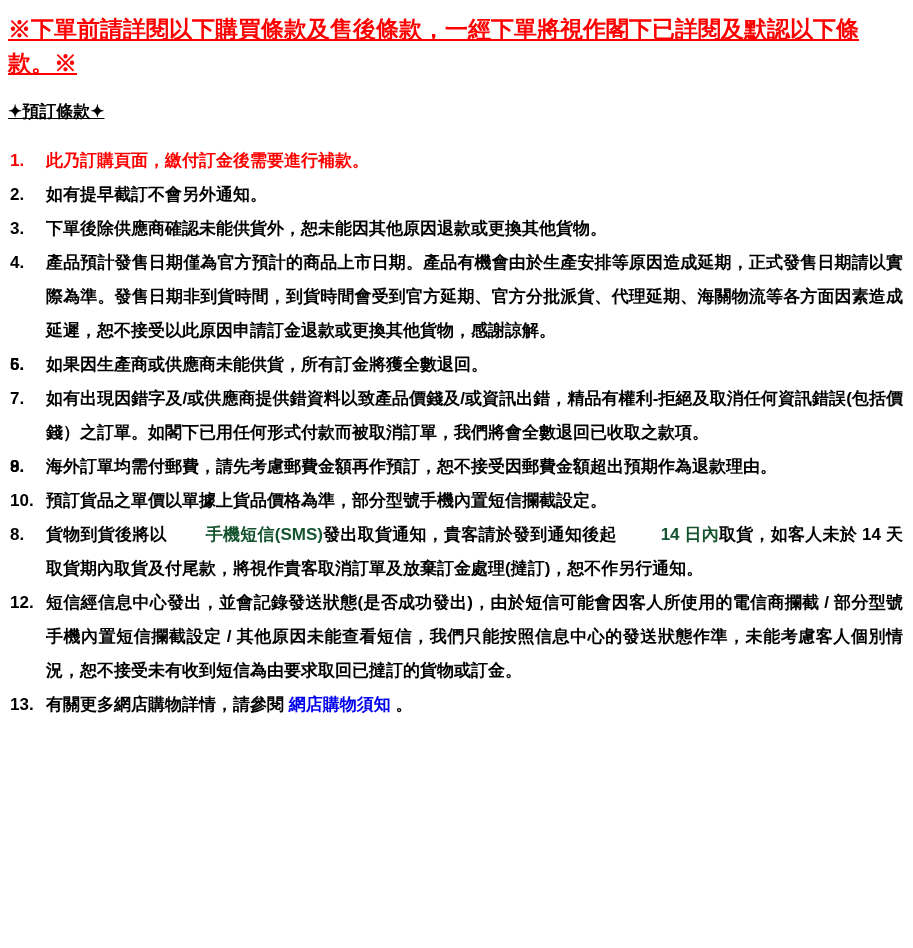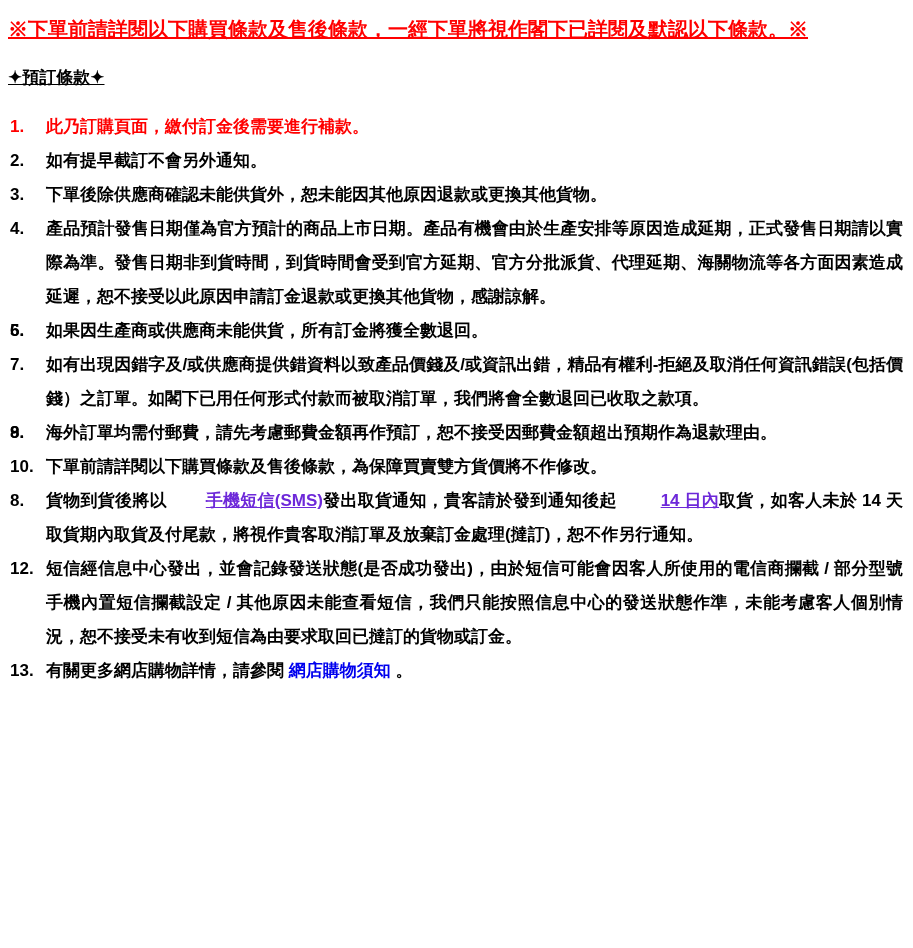--- a/index.html
+++ b/index.html
@@ -12,59 +12,59 @@
     font-weight:700;
     font-size:17px;
     line-height:34px;
     color:#000000;
     background:#ffffff;
   }
   .doc-title{
     color:#ff0000;
     text-decoration:underline;
     margin:4px 0 15px 0;
-    font-size:20px;
+    font-size:23px;
   }
   .section-title{
     color:#000000;
     text-decoration:underline;
     margin:0 0 15px 0;
   }
   .terms-list{margin:0;padding:0;}
   .item{
     position:relative;
     padding-left:38px;
     text-align:justify;
   }
   .item .num{
     position:absolute;
     left:2px;
     top:0;
     text-align:left;
   }
   .item.red{color:#ff0000;}
-  .hl-red{color:#6d28d9;text-decoration:underline;margin-left:39px;}
+  .hl-red{color:#14532d;margin-left:39px;}
   .link{color:#0000ee;cursor:pointer;}
 </style>
 </head>
 <body>
 
 <div class="page">
   <div class="doc-title">※下單前請詳閱以下購買條款及售後條款，一經下單將視作閣下已詳閱及默認以下條款。※</div>
 
   <div class="section-title">✦預訂條款✦</div>
 
   <div class="terms-list" id="terms-list">
       <div class="item red"><span class="num">1.</span><span>此乃訂購頁面，繳付訂金後需要進行補款。</span></div>
       <div class="item"><span class="num">2.</span><span>如有提早截訂不會另外通知。</span></div>
       <div class="item"><span class="num">3.</span><span>下單後除供應商確認未能供貨外，恕未能因其他原因退款或更換其他貨物。</span></div>
       <div class="item"><span class="num">4.</span><span>產品預計發售日期僅為官方預計的商品上市日期。產品有機會由於生產安排等原因造成延期，正式發售日期請以實際為準。發售日期非到貨時間，到貨時間會受到官方延期、官方分批派貨、代理延期、海關物流等各方面因素造成延遲，恕不接受以此原因申請訂金退款或更換其他貨物，感謝諒解。</span></div>
       <div class="item"><span class="num">5.</span></div>
       <div class="item"><span class="num">6.</span><span>如果因生產商或供應商未能供貨，所有訂金將獲全數退回。</span></div>
       <div class="item"><span class="num">7.</span><span>如有出現因錯字及/或供應商提供錯資料以致產品價錢及/或資訊出錯，精品有權利-拒絕及取消任何資訊錯誤(包括價錢）之訂單。如閣下已用任何形式付款而被取消訂單，我們將會全數退回已收取之款項。</span></div>
       <div class="item"><span class="num">8.</span></div>
       <div class="item"><span class="num">9.</span><span>海外訂單均需付郵費，請先考慮郵費金額再作預訂，恕不接受因郵費金額超出預期作為退款理由。</span></div>
-      <div class="item"><span class="num">10.</span><span>下單前請詳閱以下購買條款及售後條款，為保障買賣雙方貨價將不作修改。</span></div>
+      <div class="item"><span class="num">10.</span><span>預訂貨品之單價以單據上貨品價格為準，部分型號手機內置短信攔截設定。</span></div>
       <div class="item"><span class="num">8.</span><span>貨物到貨後將以</span><span class="hl-red">手機短信(SMS)</span><span>發出取貨通知，貴客請於發到通知後起 </span><span class="hl-red">14 日內</span><span>取貨，如客人未於 14 天取貨期內取貨及付尾款，將視作貴客取消訂單及放棄訂金處理(撻訂)，恕不作另行通知。</span></div>
       <div class="item"><span class="num">12.</span><span>短信經信息中心發出，並會記錄發送狀態(是否成功發出)，由於短信可能會因客人所使用的電信商攔截 / 部分型號手機內置短信攔截設定 / 其他原因未能查看短信，我們只能按照信息中心的發送狀態作準，未能考慮客人個別情況，恕不接受未有收到短信為由要求取回已撻訂的貨物或訂金。</span></div>
       <div class="item"><span class="num">13.</span><span>有關更多網店購物詳情，請參閱 </span><span class="link">網店購物須知</span><span> 。</span></div>
     </div>
 </div>
 
 </body></html>

